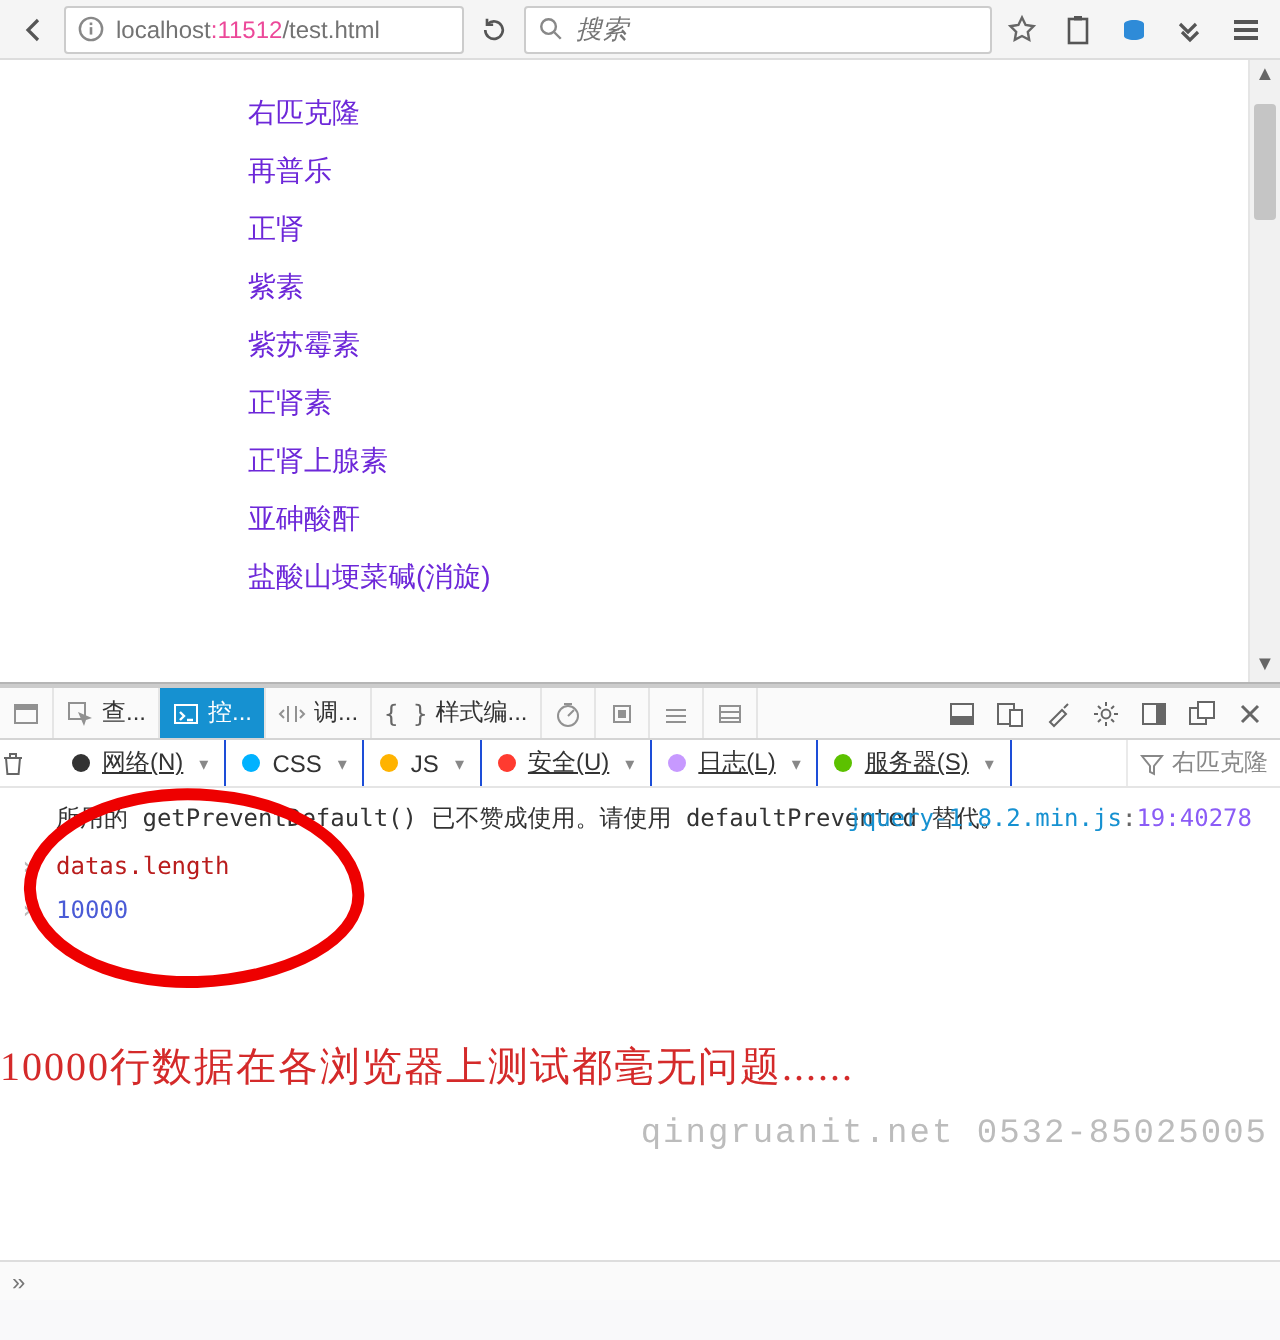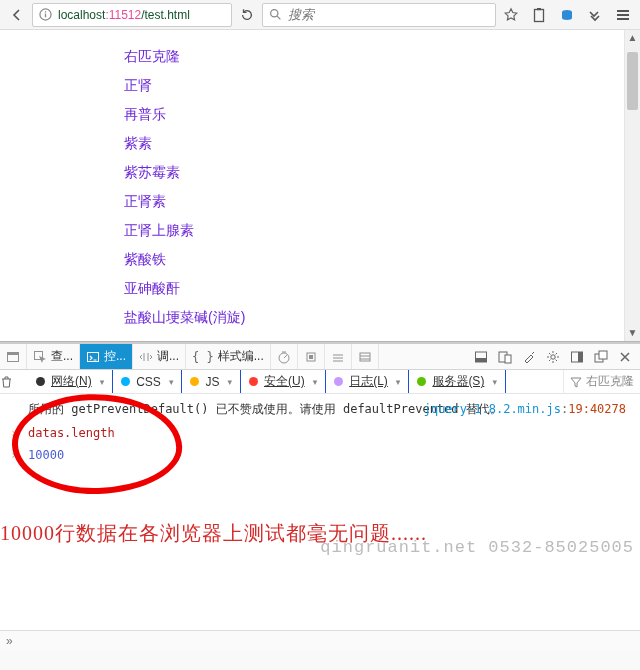--- a/index.html
+++ b/index.html
@@ -2,21 +2,21 @@
 <html><head>
 <meta charset="utf-8">
 <style>
   * { box-sizing: border-box; margin: 0; padding: 0; }
   html, body { width: 640px; height: 670px; font-family: "Microsoft YaHei", Arial, sans-serif; font-size: 13px; background: #f9f9fa; color: #333; overflow: hidden; }
   
   .toolbar { display: flex; align-items: center; height: 30px; background: #f5f5f5; border-bottom: 1px solid #ddd; padding: 0 4px; gap: 2px; }
   .toolbar .btn, .toolbar .icon { display: inline-flex; align-items: center; justify-content: center; height: 26px; min-width: 26px; color: #666; cursor: pointer; border-radius: 2px; }
   .urlbox { flex: 0 0 200px; height: 24px; border: 1px solid #ccc; background: #fff; display: flex; align-items: center; padding: 0 6px; gap: 6px; border-radius: 2px; font-size: 12px; }
   .urlbox .url { white-space: nowrap; overflow: hidden; color: #111; }
-  .urlbox .url .host { color: #14532d; }
+  .urlbox .url .host { color: #737373; }
   .urlbox .url .port { color: #ec4899; font-weight: 500; }
   .searchbox { flex: 1; height: 24px; border: 1px solid #ccc; background: #fff; display: flex; align-items: center; padding: 0 6px; gap: 6px; border-radius: 2px; }
   .searchbox input { border: 0; outline: 0; flex: 1; font-size: 13px; font-style: italic; color: #999; background: transparent; }
   
   .page { position: relative; height: 312px; background: #fff; border-bottom: 1px solid #b5b5b5; display: flex; }
   .page-inner { flex: 1; padding: 12px 0 0 124px; overflow: hidden; }
   .page-list { list-style: none; }
   .page-list li { font-size: 14px; color: #6d28d9; line-height: 29px; }
   .page-scroll { width: 16px; background: #f1f1f1; border-left: 1px solid #e5e5e5; position: relative; }
   .page-scroll .thumb { position: absolute; top: 22px; left: 2px; right: 2px; height: 58px; background: #c5c5c5; border-radius: 2px; }
@@ -43,31 +43,31 @@
   .underline { text-decoration: underline; }
   .dt-filters .grow { flex: 1; }
   .filterInput { display: flex; align-items: center; gap: 4px; padding: 0 6px; color: #888; border-left: 1px solid #eaeaea; height: 100%; }
   
   .dt-console { flex: 1; position: relative; font-family: Consolas, Menlo, monospace; font-size: 12px; padding: 6px 10px 0 28px; background: #fff; overflow: hidden; }
   .dt-console .line { line-height: 18px; position: relative; }
   .dt-console .prompt::before { content: "\203A"; position: absolute; left: -18px; color: #bbb; font-weight: bold; }
   .dt-console .warn { color: #333; }
   .dt-console .srcref { position: absolute; right: 4px; top: 0; color: #666; }
   .dt-console .srcref .file { color: #1691d1; }
-  .dt-console .srcref .loc  { color: #c2410c; }
+  .dt-console .srcref .loc  { color: #8b5cf6; }
   .dt-console .input  { color: #b91c1c; }
   .dt-console .output { color: #4a5bd6; }
   .highlight-ring {
     position: absolute; pointer-events: none;
     left: 12px; top: 0px; width: 170px; height: 100px;
     border: 6px solid #e00; border-radius: 46% 54% 50% 50% / 48% 56% 44% 52%;
     transform: rotate(-2deg);
   }
   .dt-annotation { position: absolute; left: 0; right: 0; top: 126px; color: #d42a2a; font-family: SimSun, serif; font-size: 20px; letter-spacing: 1px; }
-  .watermark { position: absolute; right: 6px; top: 144px; color: #bcbcbc; font-family: "Courier New", monospace; font-size: 17px; letter-spacing: 1px; }
+  .watermark { position: absolute; right: 6px; top: 164px; color: #bcbcbc; font-family: "Courier New", monospace; font-size: 17px; letter-spacing: 1px; }
   
   .bottom-chevron { height: 20px; border-top: 1px solid #ddd; background: #fafafa; display: flex; align-items: center; padding-left: 6px; font-size: 12px; color: #777; }
   svg { display: block; }
 </style>
 </head>
 <body>
 
 <div class="toolbar">
   <div class="btn">
     <svg width="16" height="16" viewBox="0 0 16 16">
@@ -130,27 +130,26 @@
         <rect x="2" y="7" width="12" height="2" fill="#555"></rect>
         <rect x="2" y="11" width="12" height="2" fill="#555"></rect>
       </svg>
   </div>
 </div>
 
 <div class="page">
   <div class="page-inner">
     <ul class="page-list">
       <li>右匹克隆</li>
+      <li>再普乐</li>
       <li>正肾</li>
-      <li>再普乐</li>
       <li>紫素</li>
       <li>紫苏霉素</li>
       <li>正肾素</li>
       <li>正肾上腺素</li>
-      <li>紫酸铁</li>
       <li>亚砷酸酐</li>
       <li>盐酸山埂菜碱(消旋)</li>
     </ul>
   </div>
   <div class="page-scroll">
     <div class="arrow up">▲</div>
     <div class="thumb"></div>
     <div class="arrow down">▼</div>
   </div>
 </div>

